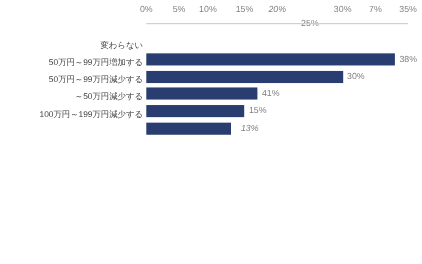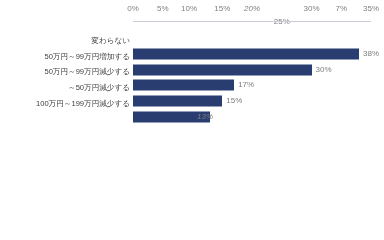--- a/index.html
+++ b/index.html
@@ -131,32 +131,32 @@
         <span class="cat-label">50万円～99万円増加する</span>
         <div class="bar-track">
           <div class="bar" style="width: 178.5px; background: rgb(42, 61, 112);"></div>
           <span class="bar-value" style="left: 178.5px;">30%</span>
         </div>
       </div>
       <div class="bar-row">
         <span class="cat-label">50万円～99万円減少する</span>
         <div class="bar-track">
           <div class="bar" style="width: 101.15px; background: rgb(42, 61, 112);"></div>
-          <span class="bar-value" style="left: 101.15px;">17%</span>
+          <span class="bar-value" style="left: 101.15px;">41%</span>
         </div>
       </div>
       <div class="bar-row">
         <span class="cat-label">～50万円減少する</span>
         <div class="bar-track">
           <div class="bar" style="width: 89.25px; background: rgb(42, 61, 112);"></div>
           <span class="bar-value" style="left: 89.25px;">15%</span>
         </div>
       </div>
       <div class="bar-row">
         <span class="cat-label">100万円～199万円減少する</span>
         <div class="bar-track">
           <div class="bar" style="width: 77.35px; background: rgb(42, 61, 112);"></div>
-          <span class="bar-value" style="left: 60px; font-style: italic;">13%</span>
+          <span class="bar-value" style="left: 82px; font-style: italic;">13%</span>
         </div>
       </div>
     </div>
 
 </div>
 
 </body></html>

